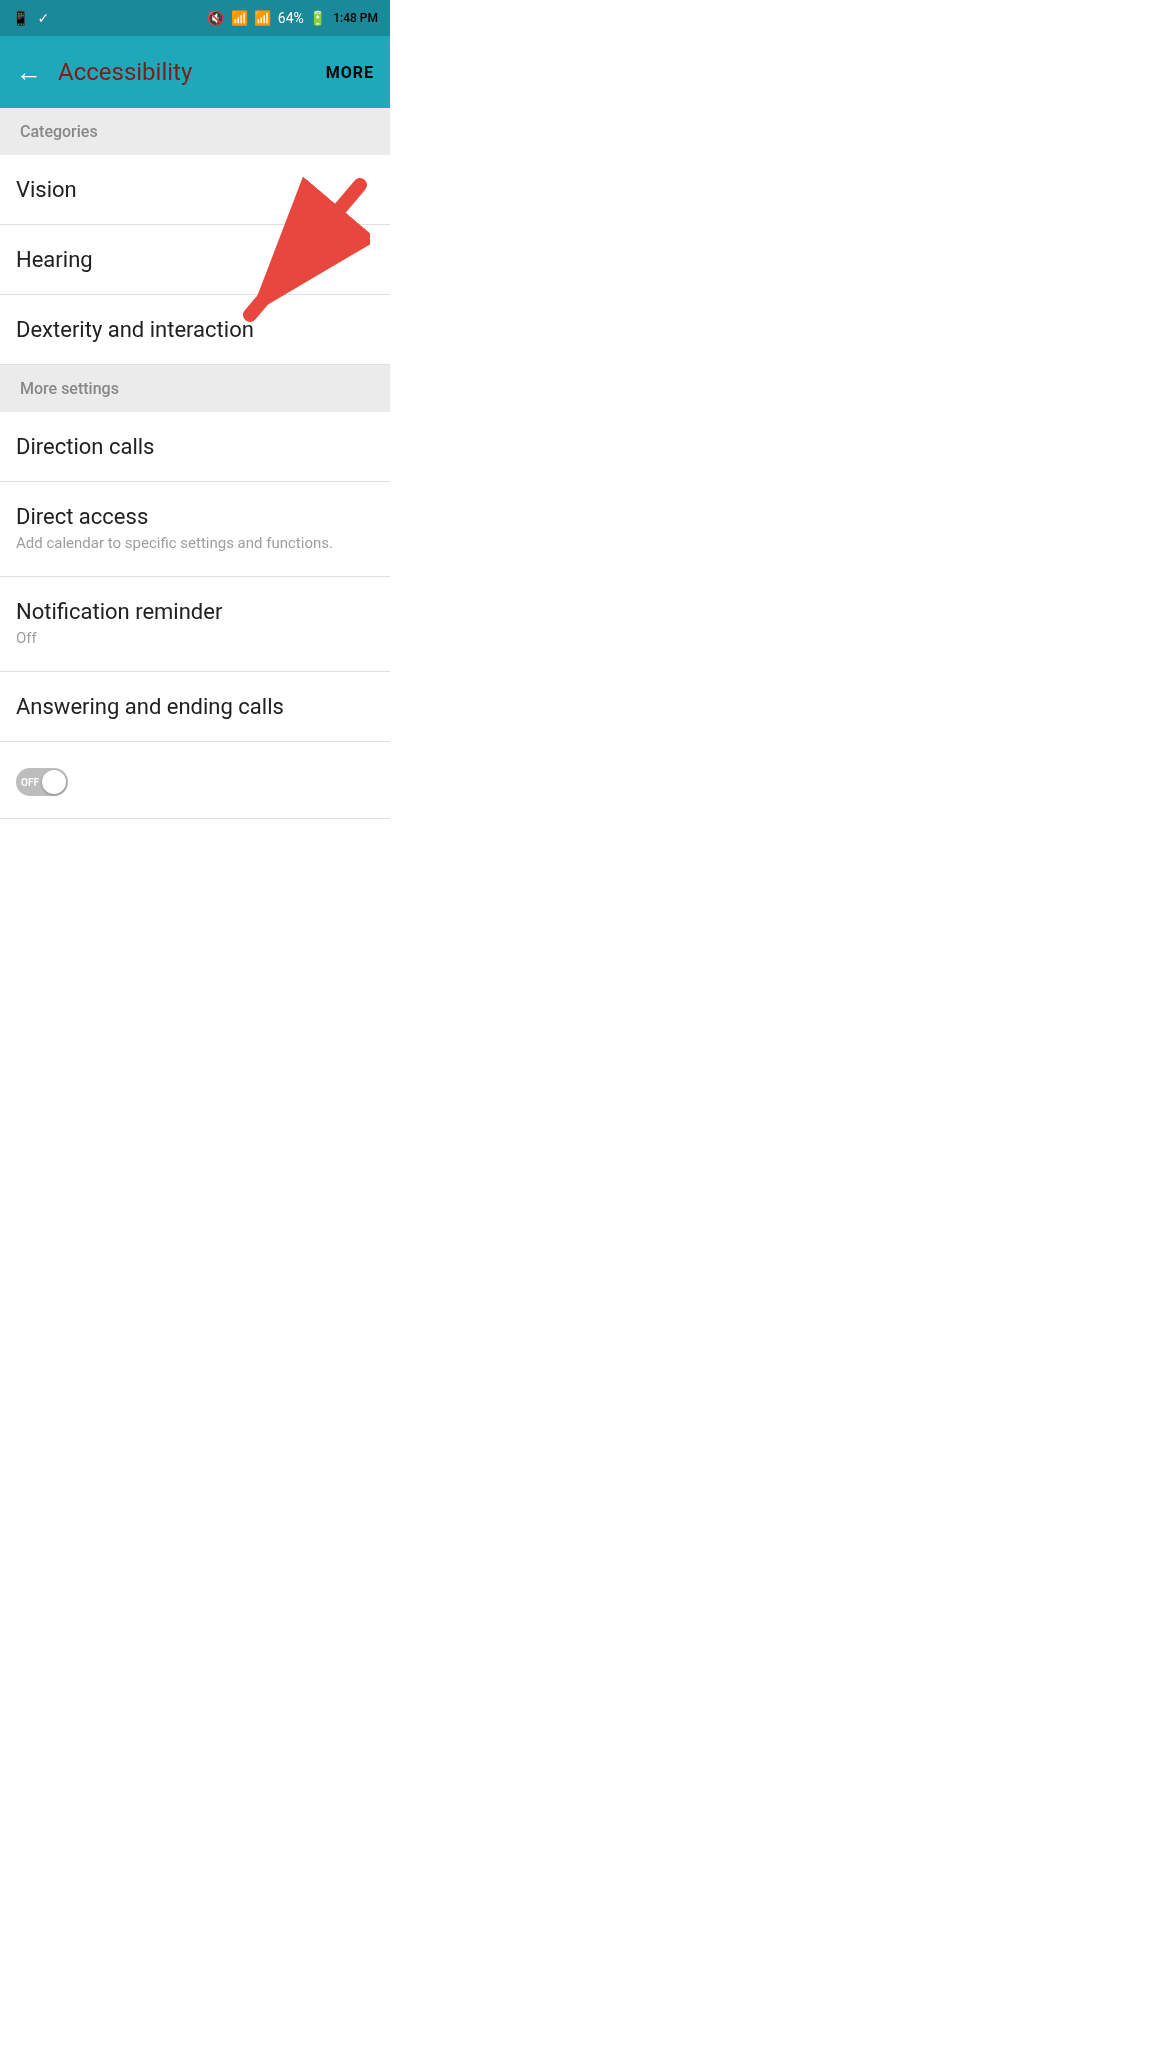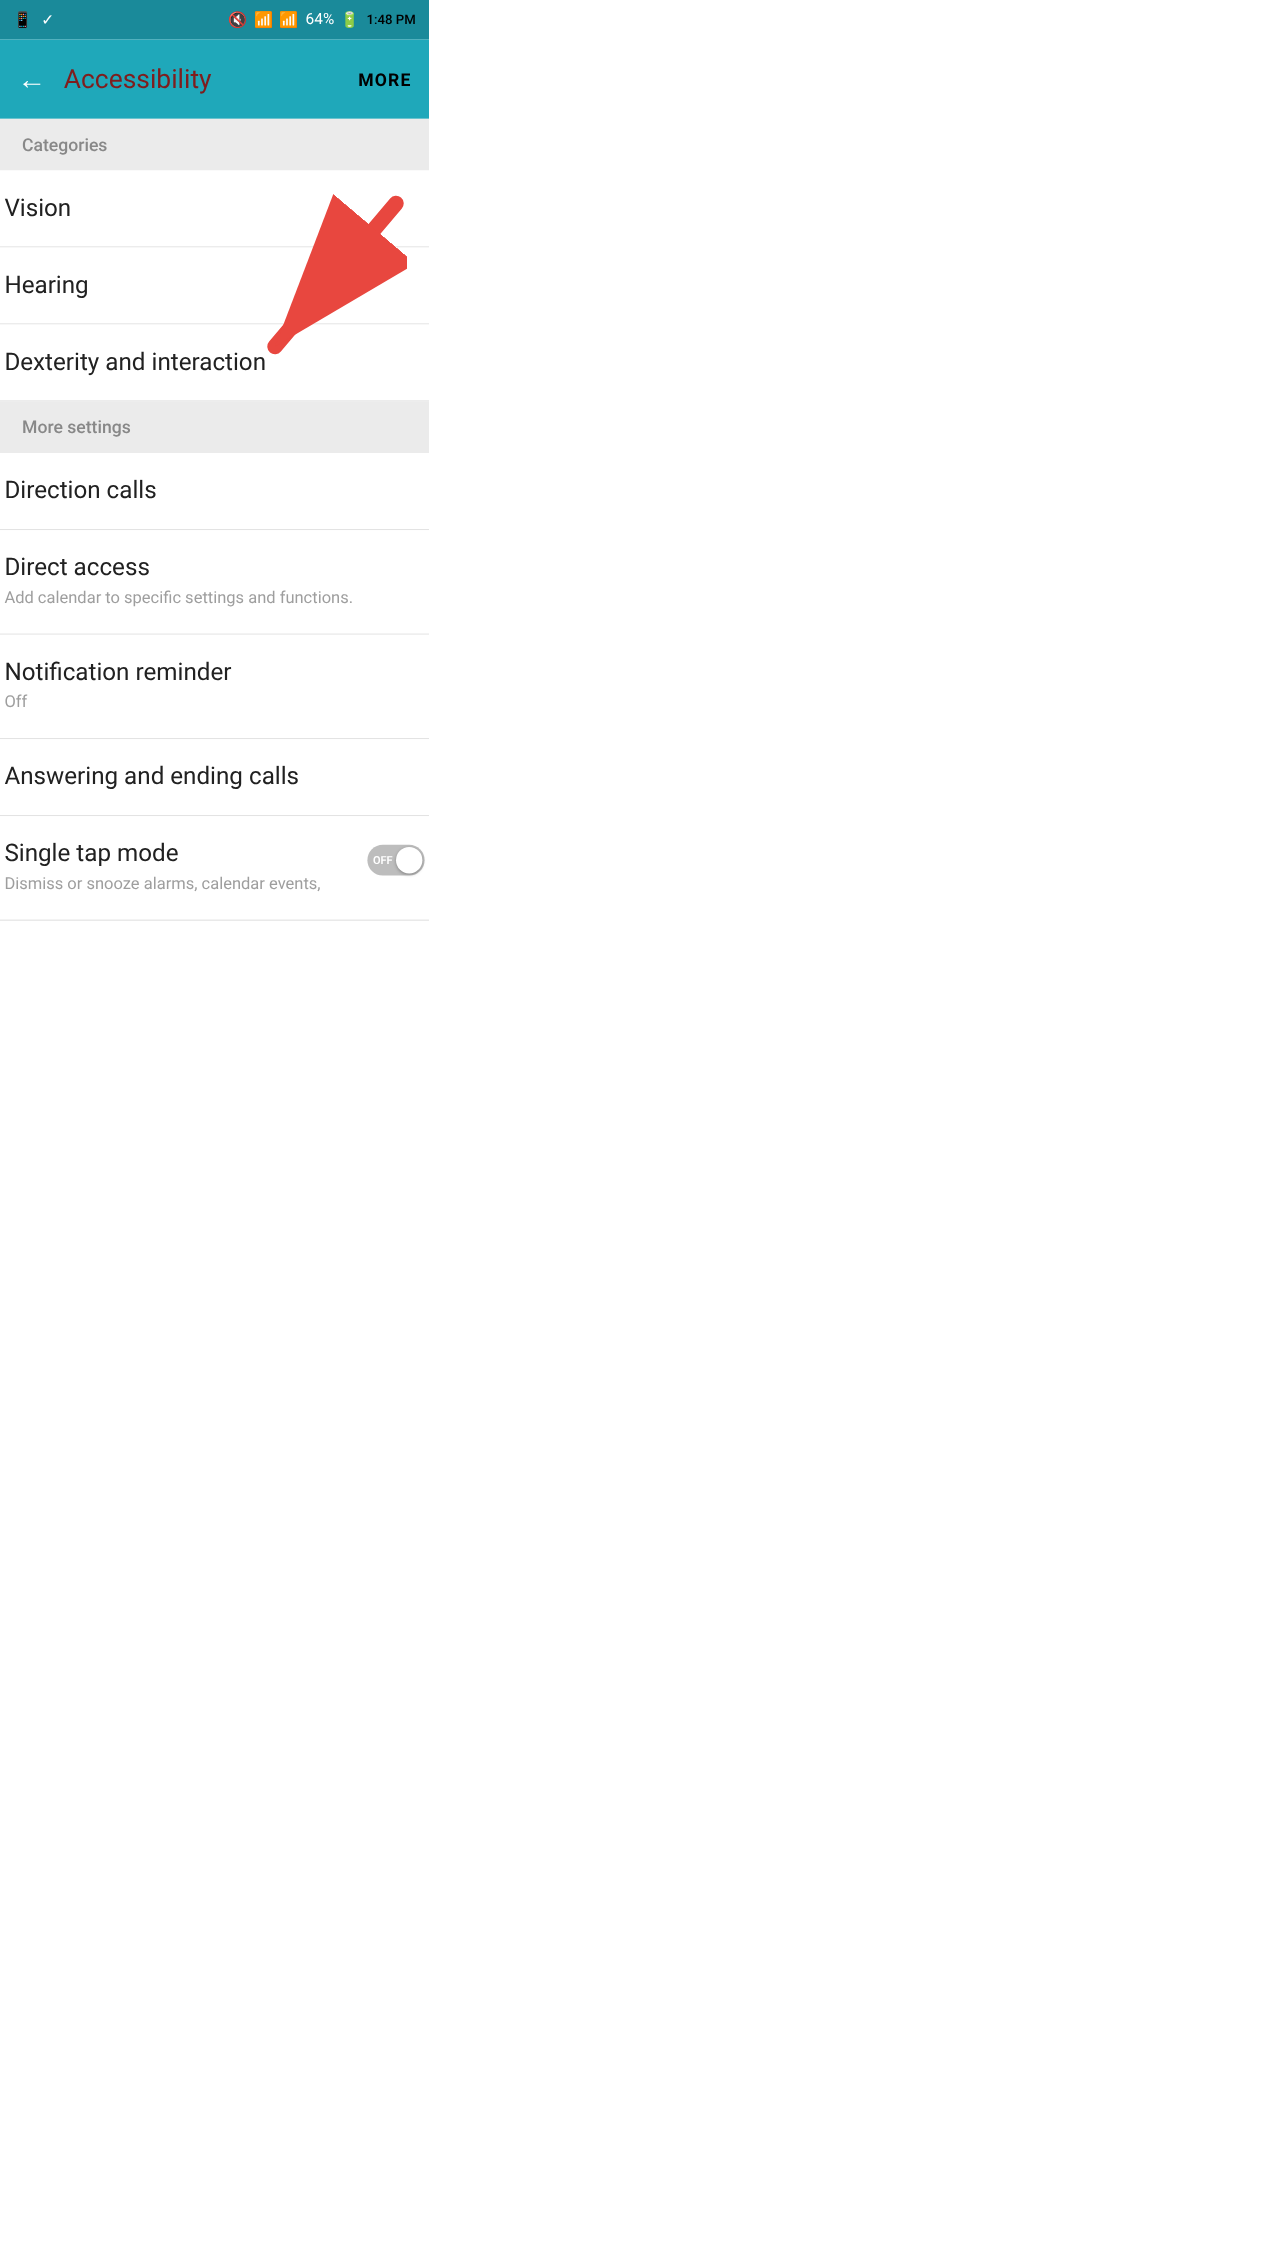--- a/index.html
+++ b/index.html
@@ -95,21 +95,21 @@
 
     .section-header-text {
       color: #888;
       font-size: 16px;
       font-weight: 500;
     }
 
     
     .list-item {
       background: #fff;
-      padding: 22px 4px;
+      padding: 22px 16px;
       border-bottom: 1px solid #e0e0e0;
       cursor: pointer;
     }
 
     .list-item-title {
       font-size: 22px;
       color: #212121;
       font-weight: 400;
     }
 
@@ -244,22 +244,18 @@
   <div class="list-item-title">Notification reminder</div>
   <div class="list-item-subtitle">Off</div>
 </div>
 
 <div class="list-item">
   <div class="list-item-title">Answering and ending calls</div>
 </div>
 
 <div class="list-item">
   <div class="toggle-container">
-    <div class="toggle-content">
-      <div class="list-item-title">Single tap mode</div>
-      <div class="list-item-subtitle">Dismiss or snooze alarms, calendar events,</div>
-    </div>
     <div class="toggle-switch">
       <span class="toggle-label">OFF</span>
       <div class="toggle-knob"></div>
     </div>
   </div>
 </div>
 
 </body></html>

